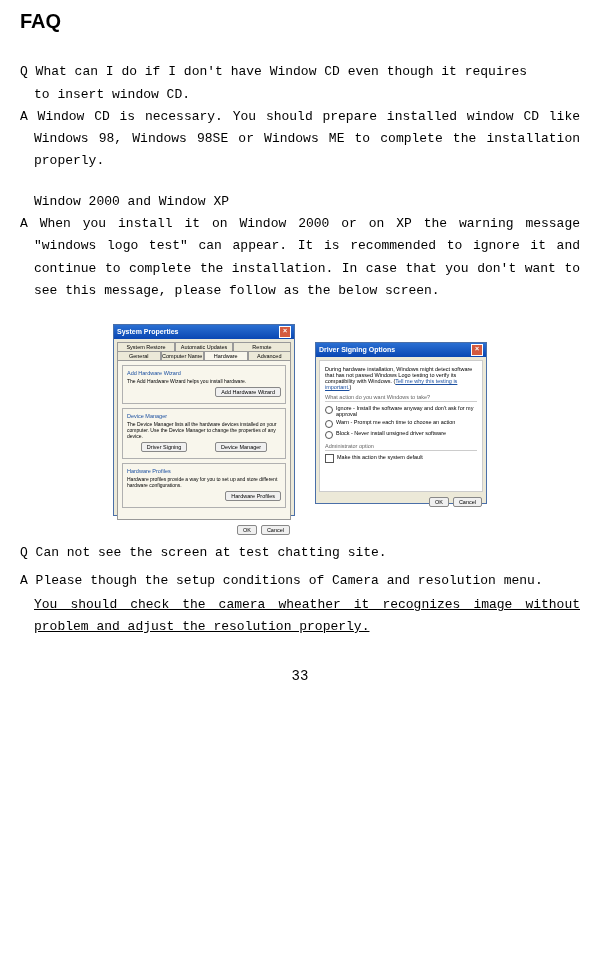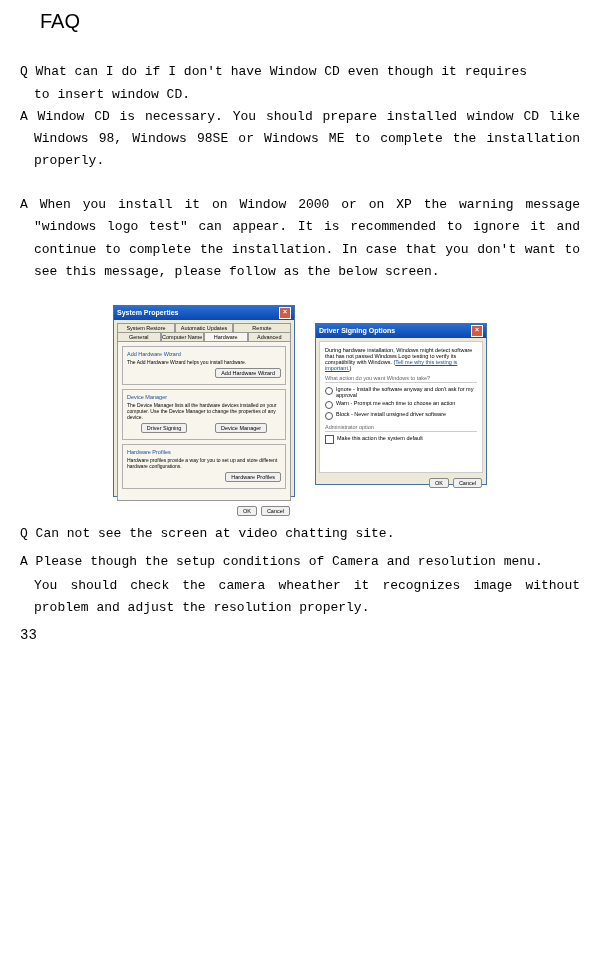--- a/index.html
+++ b/index.html
@@ -12,23 +12,22 @@
     background: #fff;
   }
   .page {
     width: 560px;
     margin: 0 auto;
     padding: 10px 15px 20px 15px;
   }
   .title {
     font-family: Arial, sans-serif;
     font-size: 20px;
-    font-weight: normal;
+    font-weight: bold;
     margin-bottom: 28px;
-    margin-left: 20px;
   }
   .q {
     font-weight: normal;
     text-align: justify;
     line-height: 1.7;
     margin-bottom: 4px;
   }
   .q-indent {
     font-weight: normal;
     margin-left: 14px;
@@ -161,34 +160,37 @@
     font-size: 5.5px;
     border: 1px solid #ccc;
   }
   .section-head {
     color: #666;
     border-bottom: 1px solid #ccc;
     padding-bottom: 1px;
     margin: 4px 0 3px 0;
   }
   .pagenum {
+    text-align: center;
     font-size: 14px;
+    margin-top: 30px;
   }
 </style>
 </head>
 <body>
 
 <div class="page">
 
   <div class="title">FAQ</div>
 
   <div class="q">Q What can I do if I don't have Window CD even though it requires</div>
   <div class="q-indent">to insert window CD.</div>
   <div class="a">A Window CD is necessary. You should prepare installed window CD like Windows 98, Windows 98SE or Windows ME to complete the installation properly.</div>
 
+  <div class="q-indent">Window 2000 and Window XP</div>
   <div class="a">A When you install it on Window 2000 or on XP the warning message "windows logo test" can appear. It is recommended to ignore it and continue to complete the installation. In case that you don't want to see this message, please follow as the below screen.</div>
 
   <div class="figs">
 
     <div class="win win1">
       <div class="titlebar">
         <span>System Properties</span>
         <span class="xbtn">×</span>
       </div>
       <div class="tabs">
@@ -259,18 +261,18 @@
           </div>
       </div>
       <div class="btnrow">
         <span class="btn">OK</span>
         <span class="btn">Cancel</span>
       </div>
     </div>
 
   </div>
 
-  <div class="q" style="margin-bottom:6px;">Q Can not see the screen at video chatting site.</div>
+  <div class="q" style="margin-bottom:6px;">Q Can not see the screen at test chatting site.</div>
   <div class="a" style="margin-bottom:2px;">A Please though the setup conditions of Camera and resolution menu.</div>
-  <div class="a-block" style="margin-bottom:8px;">You should check the camera wheather it recognizes image without problem and adjust the resolution properly.</div>
+  <div class="a-block" style="margin-bottom:0;text-decoration:underline;">You should check the camera wheather it recognizes image without problem and adjust the resolution properly.</div>
 
   <div class="pagenum">33</div>
 </div>
 
 </body></html>

